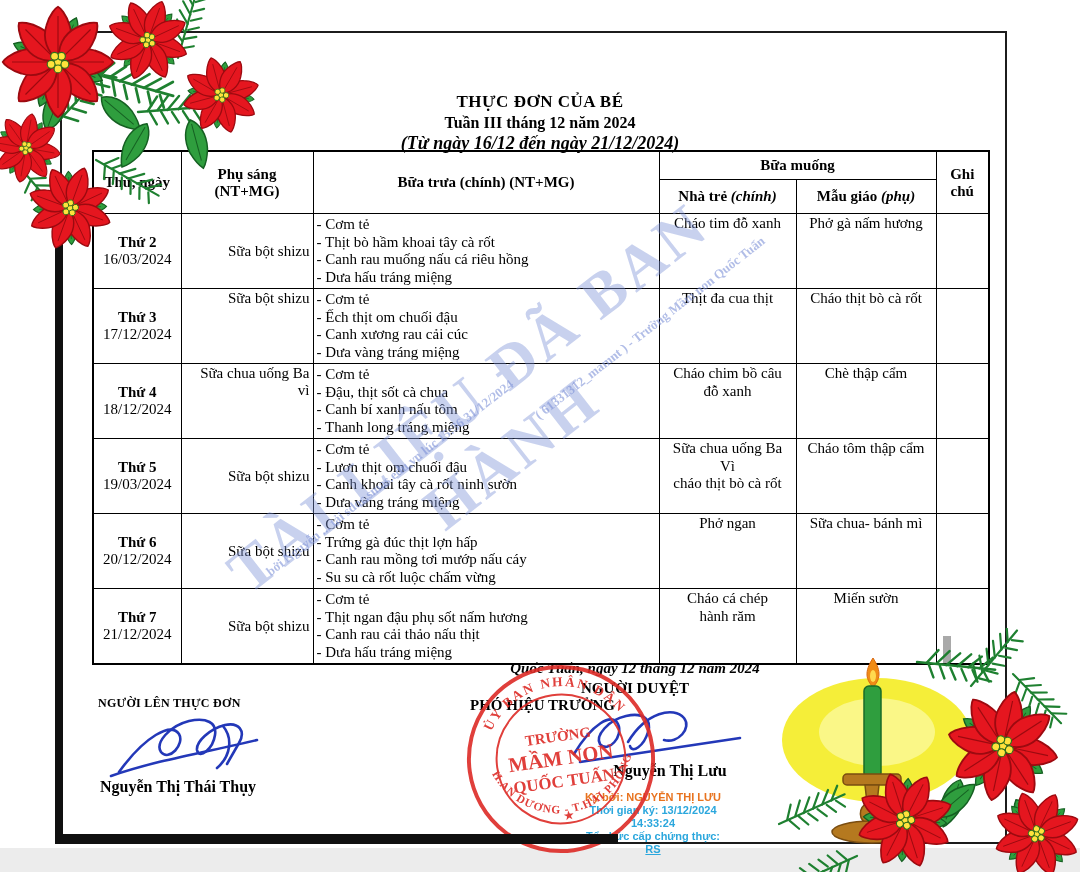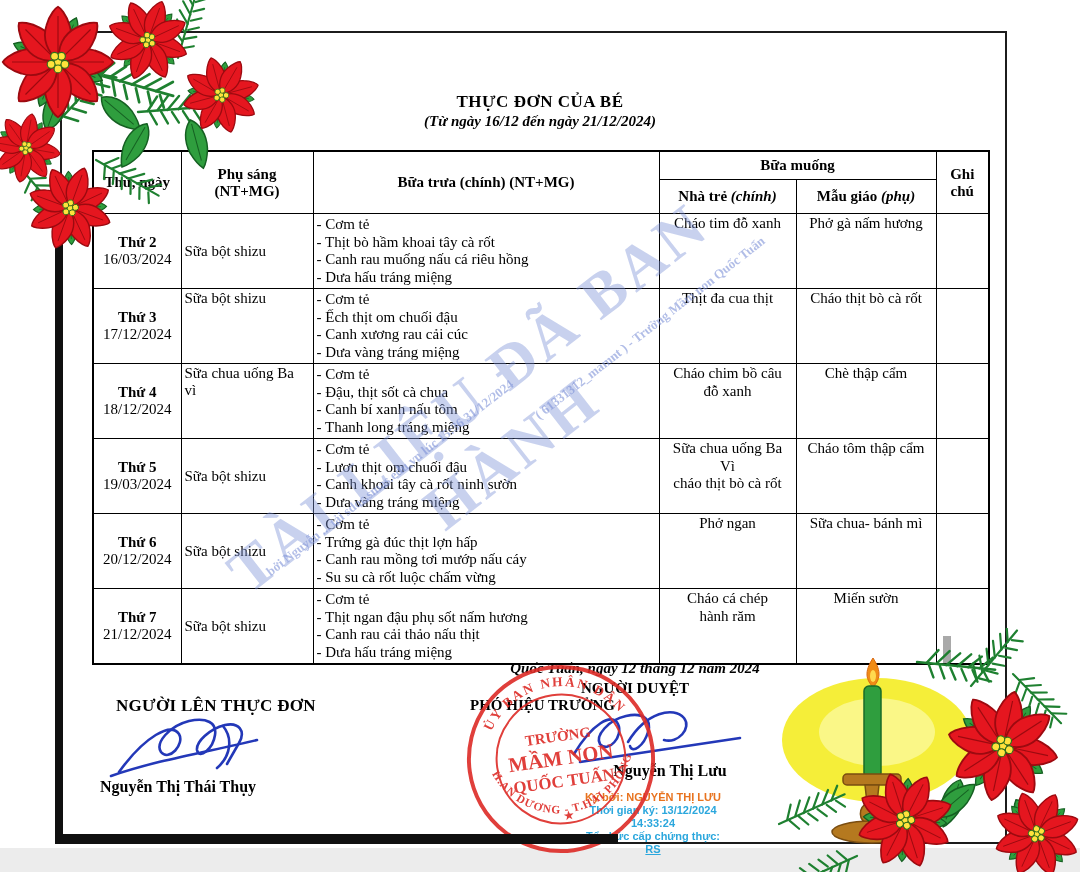--- a/index.html
+++ b/index.html
@@ -12,50 +12,50 @@
   
   .frame{position:absolute;left:60px;top:31px;width:943px;height:809px;border:2px solid #1c1c1c;z-index:1;background:transparent;}
   .shadow-left{position:absolute;left:55px;top:212px;width:8px;height:631px;background:#101010;z-index:2;}
   .shadow-bottom{position:absolute;left:55px;top:834px;width:563px;height:10px;background:#101010;z-index:4;}
   .bottom-strip{position:absolute;left:0;top:848px;width:1080px;height:24px;background:#ececec;z-index:0;}
 
   
   .title-block{position:absolute;left:92px;top:92px;width:896px;text-align:center;z-index:2;}
   .title-1{font-size:17px;font-weight:bold;letter-spacing:.5px;}
   .title-2{font-size:16px;font-weight:bold;margin-top:2px;}
-  .title-3{font-size:15px;font-weight:bold;font-style:italic;margin-top:1px;}
+  .title-3{font-size:18px;font-weight:bold;font-style:italic;margin-top:1px;}
 
   
   table.menu{position:absolute;left:92px;top:150px;width:896px;border-collapse:collapse;z-index:2;table-layout:fixed;}
   table.menu th,table.menu td{border:1px solid #000;font-size:15px;padding:1px 3px;}
   table.menu{border:2px solid #000;}
   table.menu th{font-weight:bold;text-align:center;}
   .pre{white-space:pre-line;}
   th.h-top{height:25px;}
   tr.h-sub th{height:31px;}
   th.h-note{text-align:left;padding-left:6px;}
   td{height:72px;}
   td.c-day{text-align:center;vertical-align:middle;}
   .day-name{font-weight:bold;}
-  td.c-bf{text-align:left;vertical-align:middle;line-height:17px;}
+  td.c-bf{text-align:right;vertical-align:middle;line-height:17px;}
   #menu-tbody tr:nth-child(2) td.c-bf,
   #menu-tbody tr:nth-child(3) td.c-bf{vertical-align:top;}
   td.c-lunch{text-align:left;vertical-align:middle;padding-left:7px;line-height:17.5px;}
   td.c-aft{text-align:center;vertical-align:top;line-height:17.5px;padding-top:3px;}
   .hdr-italic{font-style:italic;}
 
   
   .wm{position:absolute;z-index:3;text-align:center;pointer-events:none;font-weight:bold;}
   .wm-main{left:110px;top:355px;width:760px;font-size:62px;letter-spacing:4px;color:rgba(125,145,215,.42);transform:rotate(-38deg);}
   .wm-a{left:30px;top:470px;width:720px;font-size:13px;color:rgba(125,145,215,.6);transform:rotate(-38deg);}
   .wm-b{left:290px;top:320px;width:720px;font-size:13px;color:rgba(125,145,215,.6);transform:rotate(-38deg);}
 
   
   .foot{position:absolute;z-index:4;}
-  .f-left-title{left:116px;top:696px;font-size:17px;font-weight:bold;letter-spacing:.3px;}
+  .f-left-title{left:98px;top:696px;font-size:12px;font-weight:bold;letter-spacing:.3px;}
   .f-left-name{left:100px;top:778px;font-size:16px;font-weight:bold;}
   .f-date{left:470px;top:660px;width:330px;text-align:center;font-size:15px;font-weight:bold;font-style:italic;}
   .f-approver{left:470px;top:680px;width:330px;text-align:center;font-size:15px;font-weight:bold;}
   .f-role{left:470px;top:697px;width:330px;text-align:left;font-size:15px;font-weight:bold;}
   .f-right-name{left:585px;top:762px;width:170px;text-align:center;font-size:16px;font-weight:bold;}
   .sig-svg{position:absolute;z-index:4;}
   .sig-left{left:105px;top:708px;}
   .sig-right{left:552px;top:702px;}
 
   .digital-sig{position:absolute;left:563px;top:791px;width:180px;text-align:center;z-index:3;font-family:"Liberation Sans","DejaVu Sans",sans-serif;}
@@ -72,20 +72,21 @@
 </style>
 </head>
 <body>
 
 <div class="bottom-strip"></div>
 <div class="frame"></div>
 <div class="shadow-left"></div>
 
 <div class="title-block">
   <div class="title-1">THỰC ĐƠN CỦA BÉ</div>
+  <div class="title-2">Tuần III tháng 12 năm 2024</div>
   <div class="title-3">(Từ ngày 16/12 đến ngày 21/12/2024)</div>
 </div>
 
 <table class="menu">
   <colgroup>
     <col style="width:88px">
       <col style="width:132px">
       <col style="width:346px">
     <col style="width:137px">
       <col style="width:140px">

